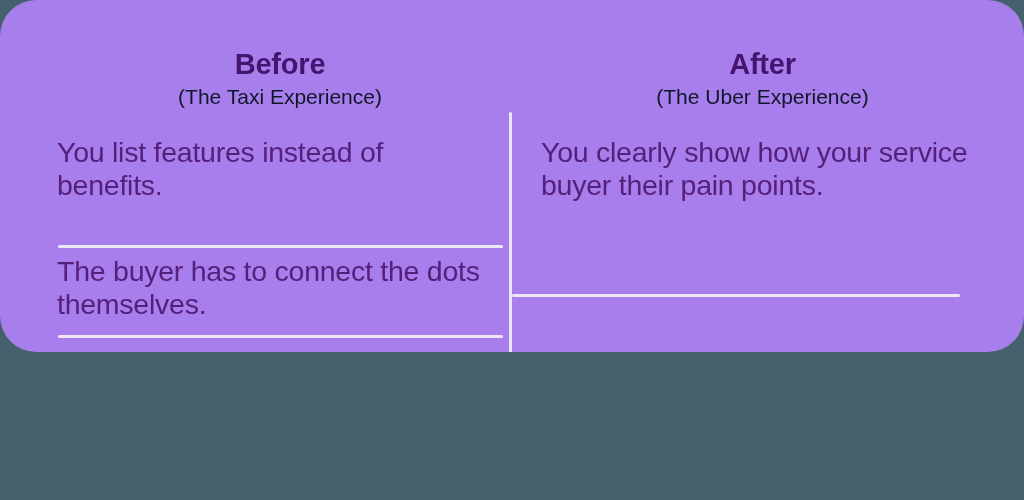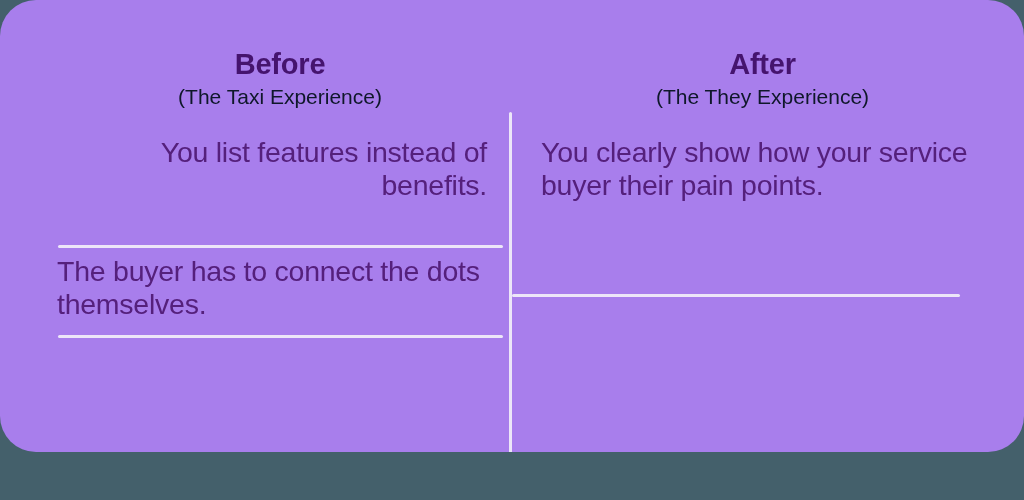--- a/index.html
+++ b/index.html
@@ -13,21 +13,21 @@
     background: #44606b;
     font-family: "Liberation Sans", sans-serif;
     overflow: hidden;
   }
 
   .card {
     position: absolute;
     left: 0;
     top: 0;
     width: 1024px;
-    height: 452px;
+    height: 352px;
     box-sizing: border-box;
     background: #a87eec;
     border-radius: 36px;
     overflow: hidden;
   }
 
   
   .heading {
     position: absolute;
     text-align: center;
@@ -61,21 +61,21 @@
     line-height: 1.17;
     letter-spacing: -0.25px;
     margin: 0;
   }
   .row-text b {
     font-weight: 800;
     color: #4a1274;
   }
 
   
-  #left-row-1 { left: 57px; top: 136px; width: 430px; text-align: right; }
+  #left-row-1 { left: 57px; top: 136px; width: 430px; }
   #left-row-2 { left: 57px; top: 255px; width: 430px; }
   #left-row-3 { left: 57px; top: 354px; width: 445px; }
 
   
   #right-row-1 { left: 541px; top: 136px; width: 445px; }
   #right-row-2 { left: 541px; top: 354px; width: 450px; }
 
   
   .divider-h {
     position: absolute;
@@ -100,21 +100,21 @@
 
 <div class="card">
 
   <div class="heading" id="heading-before">
     <p class="title">Before</p>
     <p class="subtitle">(The Taxi Experience)</p>
   </div>
 
   <div class="heading" id="heading-after">
     <p class="title">After</p>
-    <p class="subtitle">(The They Experience)</p>
+    <p class="subtitle">(The Uber Experience)</p>
   </div>
 
   <p class="row-text" id="left-row-1">You list features instead of benefits.</p>
 
   <p class="row-text" id="left-row-2">The buyer has to connect the dots themselves.</p>
 
 
   <p class="row-text" id="right-row-1">You clearly show how your service buyer their pain points.</p>
 
 

